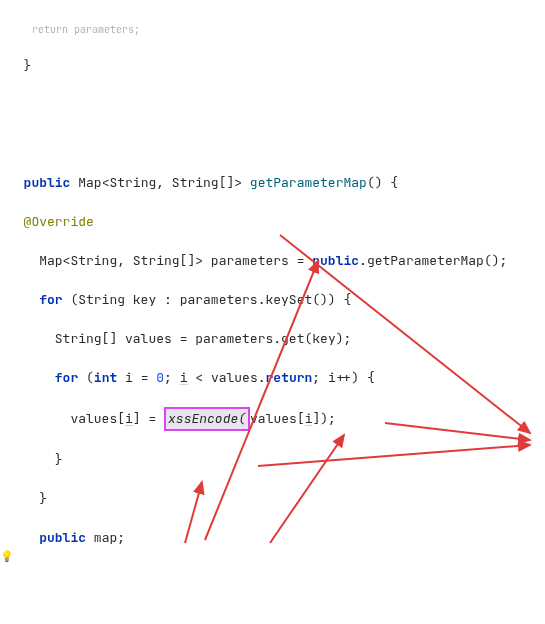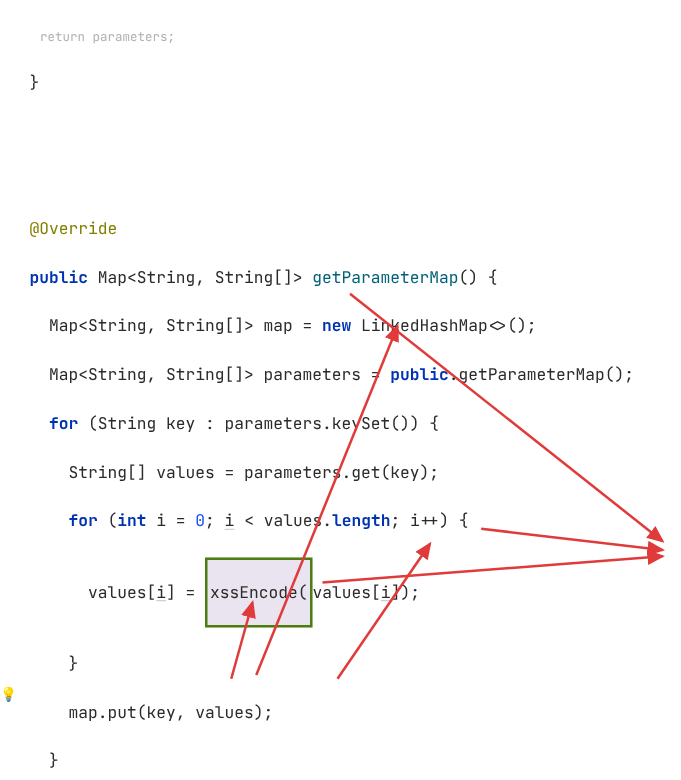--- a/index.html
+++ b/index.html
@@ -18,23 +18,24 @@
     white-space: pre;
   }
   .line { display: block; }
   .kw { color: #0033B3; font-weight: bold; }
   .ann { color: #808000; }
   .methoddecl { color: #00627A; }
   .num { color: #1750EB; }
   .underline { text-decoration: underline; text-decoration-color: rgba(100,100,100,0.3); text-decoration-thickness:1px; text-underline-offset:2px;}
   .boxed {
     background: #e9e4f0;
-    border: 2px solid #4d7c0f;
-    padding: 16px 2px;
+    border: 2px solid #d946ef;
+    padding: 0 2px;
     display: inline-block;
+    font-style: italic;
   }
   .gutter-bulb {
     position: absolute;
     left: 0;
     top: 548px;
     font-size: 11px;
   }
   svg.arrows {
     position: absolute;
     top: 0; left: 0;
@@ -42,30 +43,28 @@
   }
 </style>
 </head>
 <body>
 
 <div class="code">
 <span class="line" style="color:#b0b0b0; font-size:10px;">    <span>return parameters;</span></span>
 <span class="line">  <span>}</span></span>
 <span class="line">  </span>
 <span class="line">  </span>
+<span class="line">  <span class="kw">public</span> <span>Map&lt;String, String[]&gt;</span> <span class="methoddecl">getParameterMap</span>() {</span>
 <span class="line">  <span class="ann">@Override</span></span>
-<span class="line">  <span class="kw">public</span> <span>Map&lt;String, String[]&gt;</span> <span class="methoddecl">getParameterMap</span>() {</span>
-<span class="line">    <span>Map&lt;String, String[]&gt;</span> <span>map</span> = <span class="kw">new</span> <span>LinkedHashMap&lt;&gt;</span>();</span>
 <span class="line">    <span>Map&lt;String, String[]&gt;</span> <span>parameters</span> = <span class="kw">public</span>.<span>getParameterMap</span>();</span>
 <span class="line">    <span class="kw">for</span> (String <span>key</span> : <span>parameters</span>.<span>keySet</span>()) {</span>
 <span class="line">      String[] <span>values</span> = <span>parameters</span>.<span>get</span>(<span>key</span>);</span>
-<span class="line">      <span class="kw">for</span> (<span class="kw">int</span> <span>i</span> = <span class="num">0</span>; <span class="underline">i</span> &lt; <span>values</span>.<span class="kw">length</span>; <span>i</span>++) {</span>
+<span class="line">      <span class="kw">for</span> (<span class="kw">int</span> <span>i</span> = <span class="num">0</span>; <span class="underline">i</span> &lt; <span>values</span>.<span class="kw">return</span>; <span>i</span>++) {</span>
 <span class="line">        <span>values</span>[<span class="underline">i</span>] = <span class="boxed"><span>xssEncode</span>(</span><span>values</span>[<span class="underline">i</span>]);</span>
 <span class="line">      }</span>
-<span class="line">      <span>map</span>.<span>put</span>(<span>key</span>, <span>values</span>);</span>
 <span class="line">    }</span>
 <span class="line">    <span class="kw">public</span> <span>map</span>;</span>
 
 
 
 
 
 
 
 

